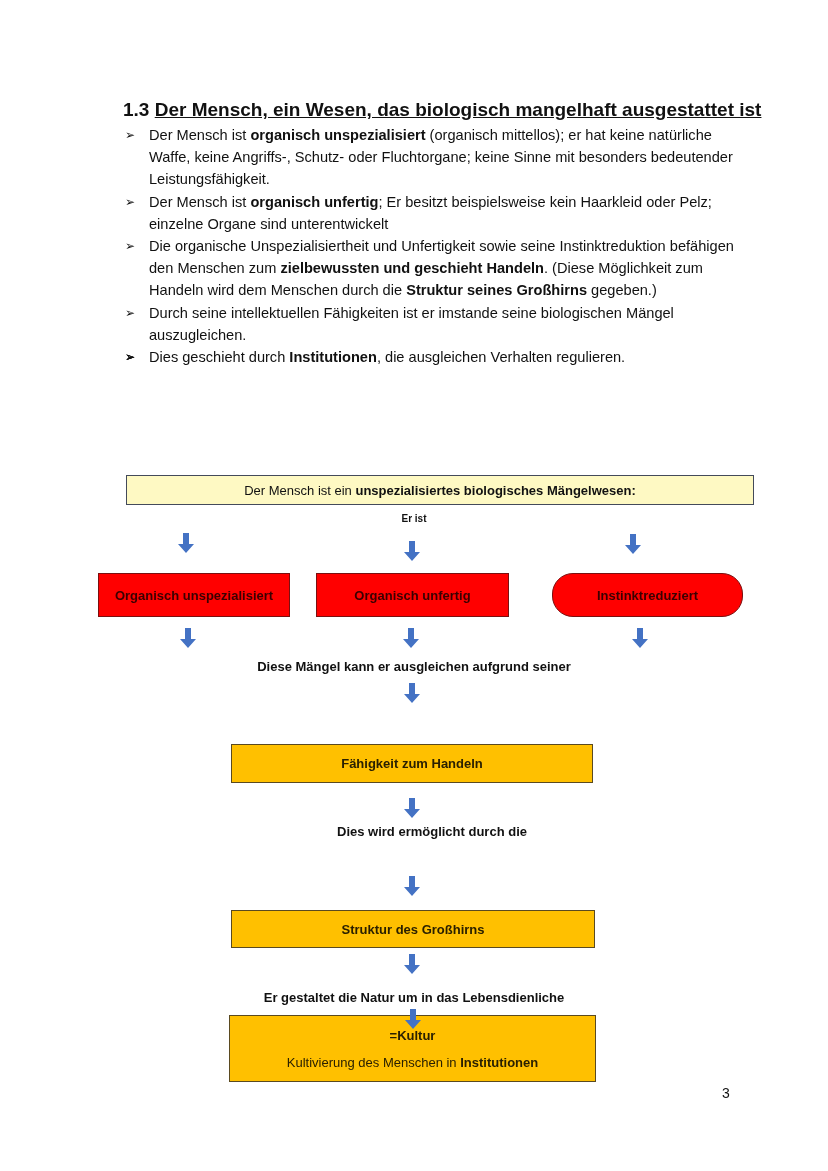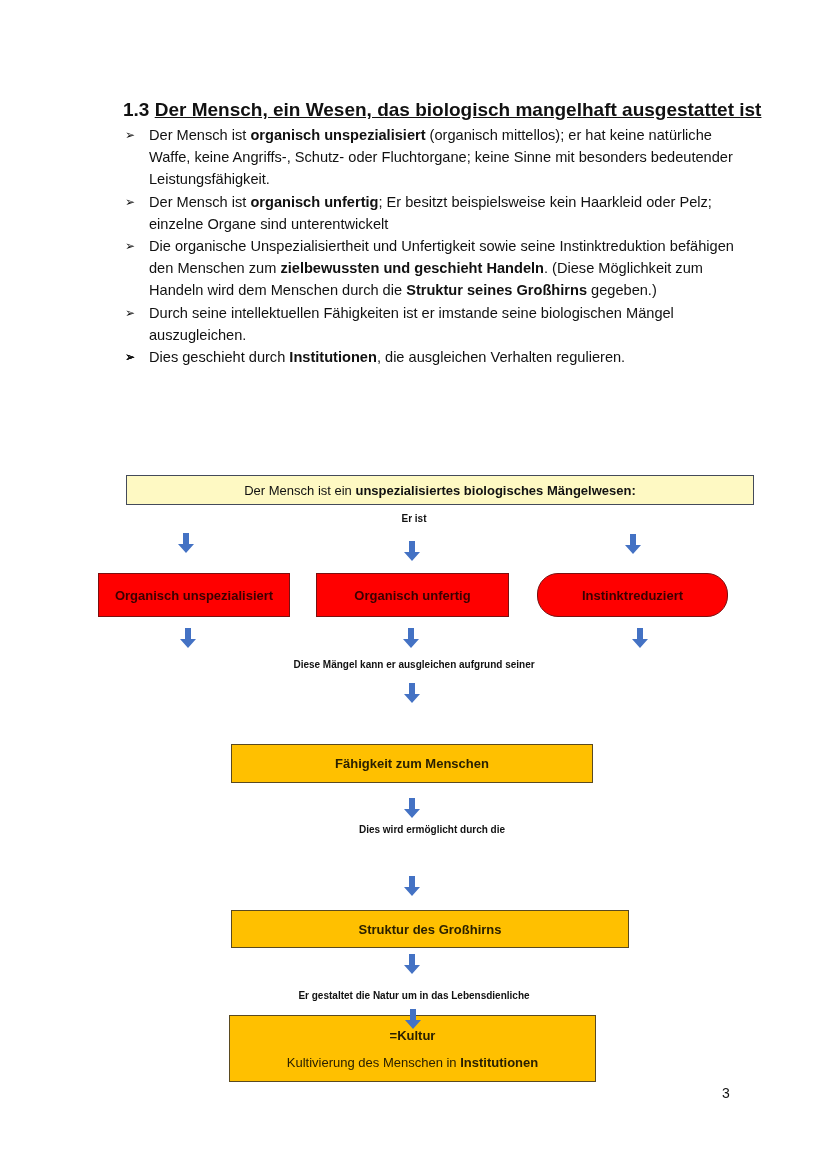--- a/index.html
+++ b/index.html
@@ -9,21 +9,21 @@
   .heading .u { text-decoration: underline; }
   .bullets { position: absolute; left: 123px; top: 124px; width: 620px; margin: 0; padding: 0; list-style: none;
              font-size: 14.6px; line-height: 22.2px; }
   .bullets li { position: relative; padding-left: 26px; }
   .bullets li .mark { position: absolute; left: 2px; top: 0; font-size: 12px; }
   .box { position: absolute; box-sizing: border-box; border: 1.5px solid #3a3a3a; display: flex;
          align-items: center; justify-content: center; text-align: center; font-size: 13px; }
   .box-blue { left: 110px; top: 475px; width: 628px; height: 30px; background: #fef9c3; border-color: #444a5a; margin-left: 16px; }
   .box-red { top: 573px; height: 44px; background: #ff0000; color: #3a0000; font-weight: bold; border-color: #7a1010; }
   .box-yellow { background: #ffc000; color: #2a2000; border-color: #5a4a20; }
-  .label { position: absolute; font-weight: bold; font-size: 10px; white-space: nowrap; transform: translateX(-50%); }
+  .label { position: absolute; font-weight: bold; font-size: 13px; white-space: nowrap; transform: translateX(-50%); }
   .arrow { position: absolute; width: 16px; height: 20px; transform: translateX(-50%); }
   .pagenum { position: absolute; left: 722px; top: 1085px; font-size: 14px; }
   .b { font-weight: bold; }
 </style>
 </head>
 <body>
 
 <div class="heading">
   <span>1.3</span>
   <span class="u">Der Mensch, ein Wesen, das biologisch mangelhaft ausgestattet ist</span>
@@ -55,53 +55,53 @@
 <svg class="arrow" style="left:633px; top:534px;" viewBox="0 0 16 20">
     <path d="M5 0h6v11h5l-8 9-8-9h5z" fill="#4472c4"></path>
   </svg>
 
 <div class="box box-red" style="left:98px; width:192px;">
     <span>Organisch unspezialisiert</span>
   </div>
 <div class="box box-red" style="left:316px; width:193px;">
     <span>Organisch unfertig</span>
   </div>
-<div class="box box-red" style="left:537px; width:191px;border-radius:21px;">
+<div class="box box-red" style="left:552px; width:191px;border-radius:21px;">
     <span>Instinktreduziert</span>
   </div>
 
 <svg class="arrow" style="left:188px; top:628px;" viewBox="0 0 16 20">
     <path d="M5 0h6v11h5l-8 9-8-9h5z" fill="#4472c4"></path>
   </svg>
 <svg class="arrow" style="left:411px; top:628px;" viewBox="0 0 16 20">
     <path d="M5 0h6v11h5l-8 9-8-9h5z" fill="#4472c4"></path>
   </svg>
 <svg class="arrow" style="left:640px; top:628px;" viewBox="0 0 16 20">
     <path d="M5 0h6v11h5l-8 9-8-9h5z" fill="#4472c4"></path>
   </svg>
 
 <div class="label" style="left:414px; top:659px;">Diese Mängel kann er ausgleichen aufgrund seiner</div>
 <svg class="arrow" style="left:412px; top:683px;" viewBox="0 0 16 20">
     <path d="M5 0h6v11h5l-8 9-8-9h5z" fill="#4472c4"></path>
   </svg>
 
 <div class="box box-yellow b" style="left:231px; top:744px; width:362px; height:39px;">
-    <span>Fähigkeit zum Menschen</span>
+    <span>Fähigkeit zum Handeln</span>
   </div>
 
 <svg class="arrow" style="left:412px; top:798px;" viewBox="0 0 16 20">
     <path d="M5 0h6v11h5l-8 9-8-9h5z" fill="#4472c4"></path>
   </svg>
 <div class="label" style="left:432px; top:824px;">Dies wird ermöglicht durch die</div>
 
 <svg class="arrow" style="left:412px; top:876px;" viewBox="0 0 16 20">
     <path d="M5 0h6v11h5l-8 9-8-9h5z" fill="#4472c4"></path>
   </svg>
 
-<div class="box box-yellow b" style="left:231px; top:910px; width:398px; height:38px;">
+<div class="box box-yellow b" style="left:231px; top:910px; width:364px; height:38px;">
     <span>Struktur des Großhirns</span>
   </div>
 
 <svg class="arrow" style="left:412px; top:954px;" viewBox="0 0 16 20">
     <path d="M5 0h6v11h5l-8 9-8-9h5z" fill="#4472c4"></path>
   </svg>
 <div class="label" style="left:414px; top:990px;">Er gestaltet die Natur um in das Lebensdienliche</div>
 
 <div class="box box-yellow" style="left:229px; top:1015px; width:367px; height:67px; flex-direction:column; gap:12px;">
   <span class="b">=Kultur</span>

